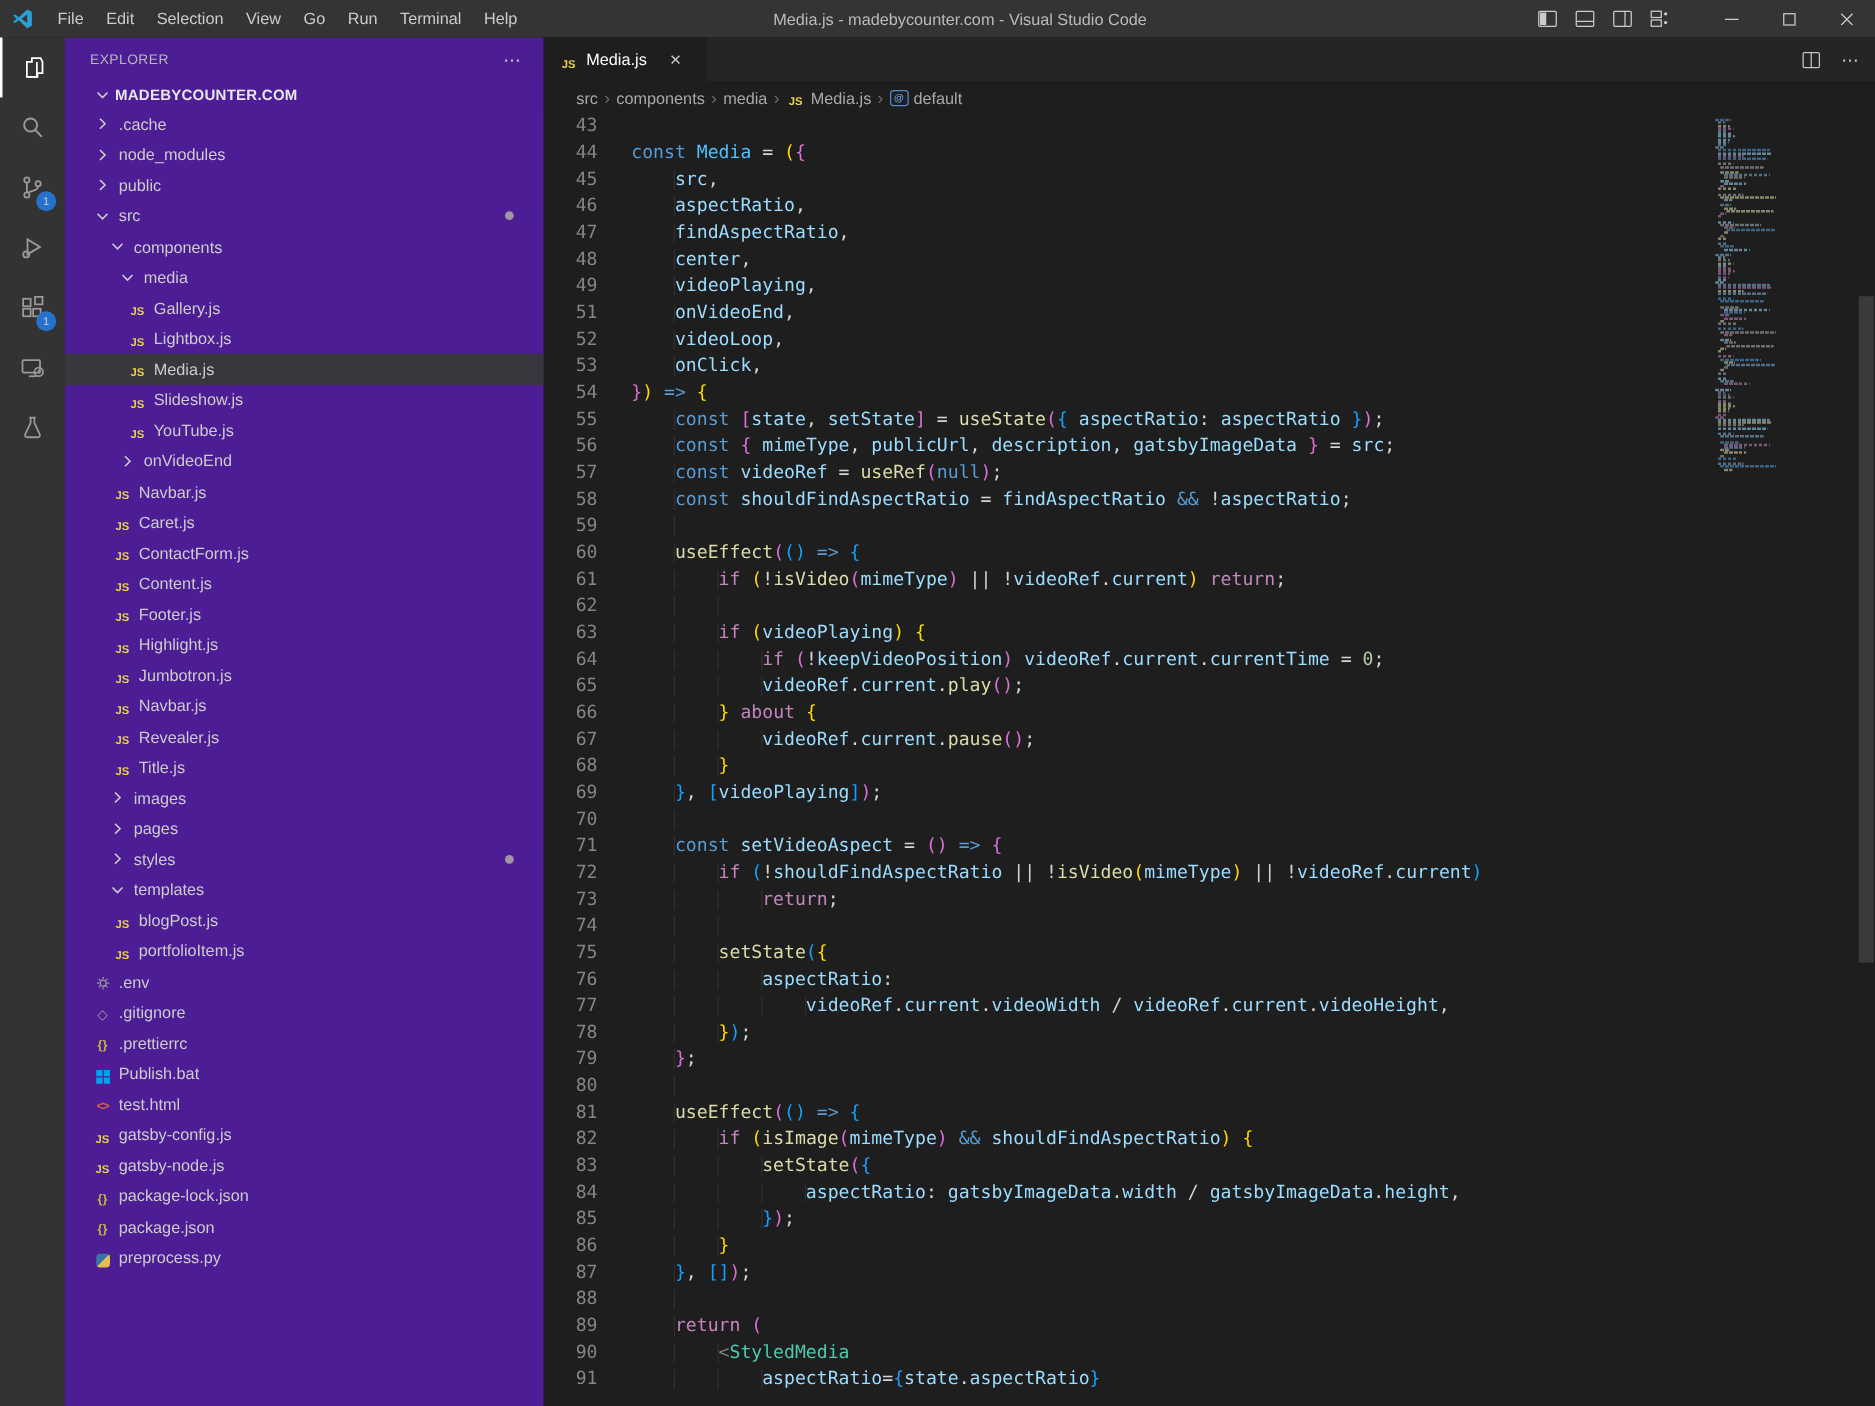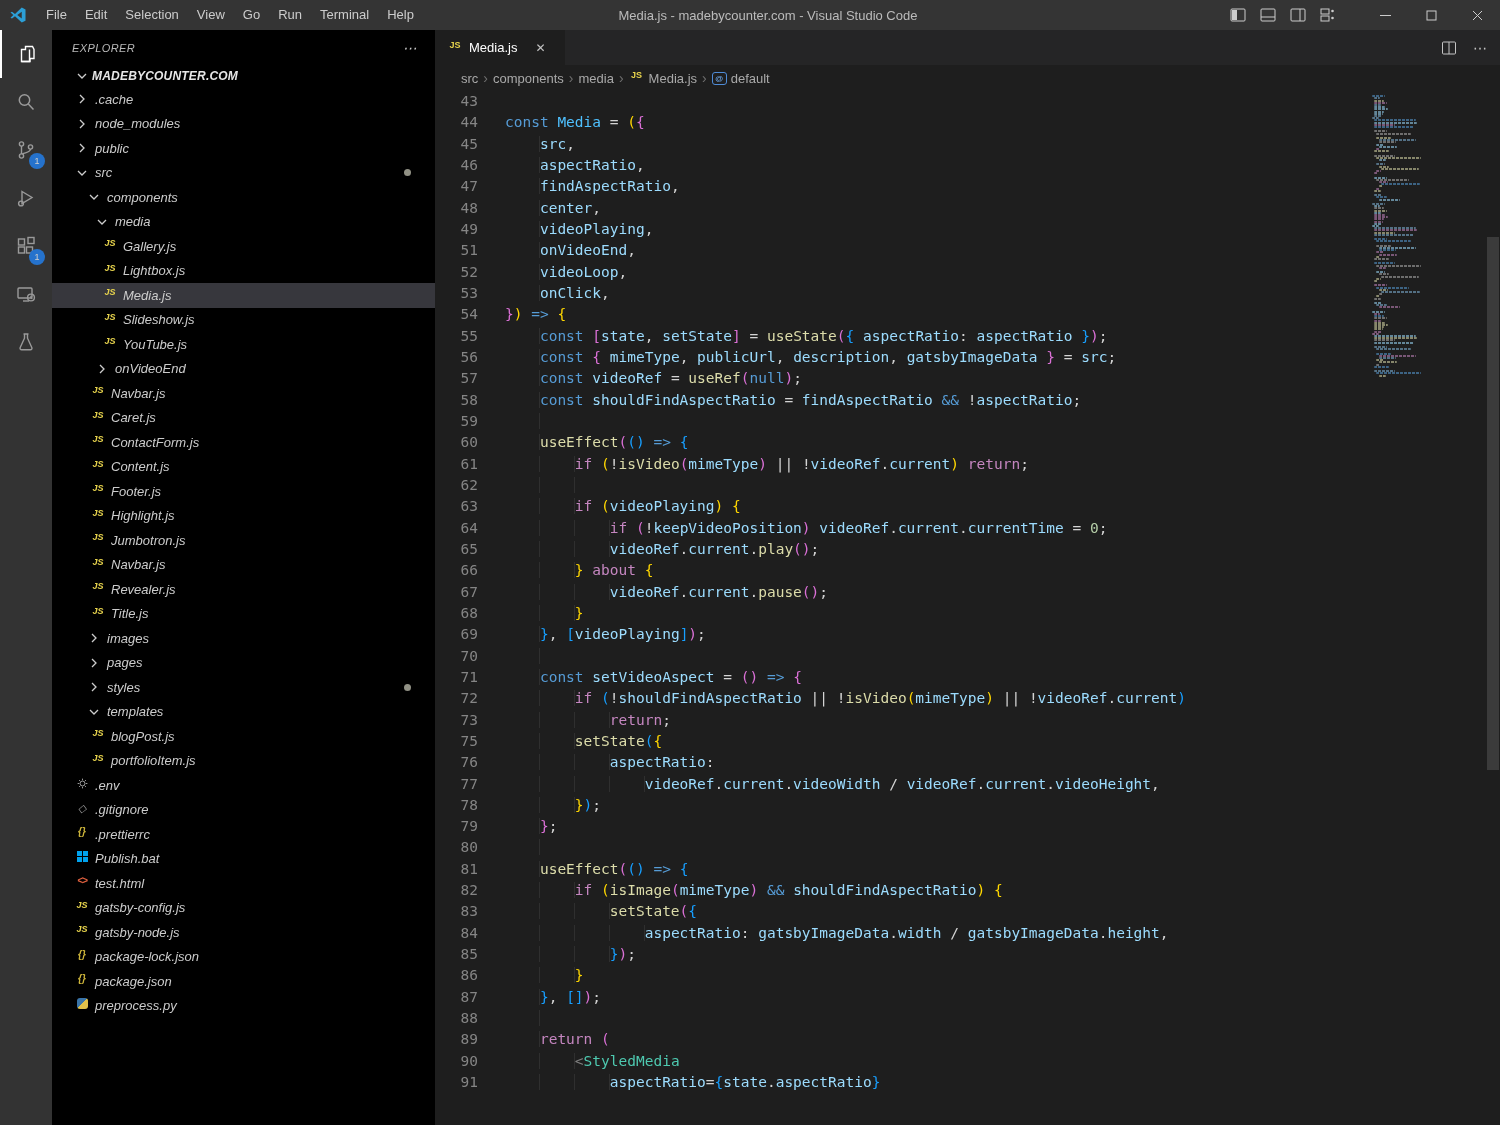--- a/index.html
+++ b/index.html
@@ -25,33 +25,33 @@
   .activitybar { width:52px; background:#333333; display:flex; flex-direction:column; }
   .ab-item { height:48px; display:flex; align-items:center; justify-content:center;
              position:relative; opacity:.75; }
   .ab-item.active { opacity:1; border-left:2px solid #ffffff; }
   .ab-item svg { width:24px; height:24px; }
   .ab-badge { position:absolute; right:7px; bottom:5px; min-width:16px; height:16px;
               border-radius:8px; background:#2188ff; color:#fff; font-size:9px;
               display:flex; align-items:center; justify-content:center; padding:0 3px; }
 
   
-  .sidebar { width:383px; background:#000000; color:#cccccc; font-size:13px;
-             display:flex; flex-direction:column;font-style:italic; }
+  .sidebar { width:383px; background:#4c1d95; color:#cccccc; font-size:13px;
+             display:flex; flex-direction:column; }
   .sb-header { height:35px; display:flex; align-items:center; padding:0 12px 0 20px;
                color:#b8b8b8; font-size:11px; letter-spacing:.4px; }
   .sb-actions { margin-left:auto; color:#cccccc; font-size:14px; padding:2px 6px; }
   .sb-section { height:22px; display:flex; align-items:center; font-weight:bold;
                 color:#e7e7e7; font-size:12px; padding-left:22px; letter-spacing:.2px; }
   .sb-section svg { width:16px; height:16px; margin-right:2px; }
   .tree { flex:1; overflow:hidden; position:relative; }
   .trow { height:24.5px; display:flex; align-items:center; gap:5px; cursor:pointer;
           white-space:nowrap; position:relative; }
   .trow.sel { background:#37373d; }
-  .ficon { width:16px; height:16px; flex:0 0 16px; display:flex; align-items:flex-start;
+  .ficon { width:16px; height:16px; flex:0 0 16px; display:flex; align-items:flex-end;
            justify-content:center; font-size:10px; }
   .js-badge { color:#e8d44d; font-weight:bold; font-size:9px; font-family:"Liberation Sans",sans-serif; }
   .braces-i { color:#ccb43a; font-weight:bold; font-size:10px; }
   .html-i { color:#e0603f; font-weight:bold; font-size:10px; letter-spacing:-1px; }
   .git-i { color:#9e9e9e; font-size:11px; }
   .win-logo { width:11px; height:11px; display:grid; grid-template-columns:5px 5px; gap:1px; }
   .win-logo i { background:#00a2ed; }
   .py-logo { width:11px; height:11px; border-radius:3px;
              background:linear-gradient(135deg,#3a74a8 50%,#e0c04a 50%); }
   .mod-dot { position:absolute; right:24px; width:7px; height:7px; border-radius:50%;
@@ -523,20 +523,21 @@
           <div class="line"><span class="num">64</span><span class="txt"><span class="ig">    </span><span class="ig">    </span><span class="ig">    </span><span style="color: rgb(197, 134, 192);">if</span><span> </span><span style="color: rgb(218, 112, 214);">(</span><span style="color: rgb(212, 212, 212);">!</span><span style="color: rgb(156, 220, 254);">keepVideoPosition</span><span style="color: rgb(218, 112, 214);">)</span><span> </span><span style="color: rgb(156, 220, 254);">videoRef</span><span style="color: rgb(212, 212, 212);">.</span><span style="color: rgb(156, 220, 254);">current</span><span style="color: rgb(212, 212, 212);">.</span><span style="color: rgb(156, 220, 254);">currentTime</span><span> </span><span style="color: rgb(212, 212, 212);">=</span><span> </span><span style="color: rgb(181, 206, 168);">0</span><span style="color: rgb(212, 212, 212);">;</span></span></div>
           <div class="line"><span class="num">65</span><span class="txt"><span class="ig">    </span><span class="ig">    </span><span class="ig">    </span><span style="color: rgb(156, 220, 254);">videoRef</span><span style="color: rgb(212, 212, 212);">.</span><span style="color: rgb(156, 220, 254);">current</span><span style="color: rgb(212, 212, 212);">.</span><span style="color: rgb(220, 220, 170);">play</span><span style="color: rgb(218, 112, 214);">(</span><span style="color: rgb(218, 112, 214);">)</span><span style="color: rgb(212, 212, 212);">;</span></span></div>
           <div class="line"><span class="num">66</span><span class="txt"><span class="ig">    </span><span class="ig">    </span><span style="color: rgb(255, 215, 0);">}</span><span> </span><span style="color: rgb(197, 134, 192);">about</span><span> </span><span style="color: rgb(255, 215, 0);">{</span></span></div>
           <div class="line"><span class="num">67</span><span class="txt"><span class="ig">    </span><span class="ig">    </span><span class="ig">    </span><span style="color: rgb(156, 220, 254);">videoRef</span><span style="color: rgb(212, 212, 212);">.</span><span style="color: rgb(156, 220, 254);">current</span><span style="color: rgb(212, 212, 212);">.</span><span style="color: rgb(220, 220, 170);">pause</span><span style="color: rgb(218, 112, 214);">(</span><span style="color: rgb(218, 112, 214);">)</span><span style="color: rgb(212, 212, 212);">;</span></span></div>
           <div class="line"><span class="num">68</span><span class="txt"><span class="ig">    </span><span class="ig">    </span><span style="color: rgb(255, 215, 0);">}</span></span></div>
           <div class="line"><span class="num">69</span><span class="txt"><span class="ig">    </span><span style="color: rgb(23, 159, 255);">}</span><span style="color: rgb(212, 212, 212);">,</span><span> </span><span style="color: rgb(23, 159, 255);">[</span><span style="color: rgb(156, 220, 254);">videoPlaying</span><span style="color: rgb(23, 159, 255);">]</span><span style="color: rgb(218, 112, 214);">)</span><span style="color: rgb(212, 212, 212);">;</span></span></div>
           <div class="line"><span class="num">70</span><span class="txt"><span class="ig">    </span></span></div>
           <div class="line"><span class="num">71</span><span class="txt"><span class="ig">    </span><span style="color: rgb(86, 156, 214);">const</span><span> </span><span style="color: rgb(156, 220, 254);">setVideoAspect</span><span> </span><span style="color: rgb(212, 212, 212);">=</span><span> </span><span style="color: rgb(218, 112, 214);">(</span><span style="color: rgb(218, 112, 214);">)</span><span> </span><span style="color: rgb(86, 156, 214);">=&gt;</span><span> </span><span style="color: rgb(218, 112, 214);">{</span></span></div>
           <div class="line"><span class="num">72</span><span class="txt"><span class="ig">    </span><span class="ig">    </span><span style="color: rgb(197, 134, 192);">if</span><span> </span><span style="color: rgb(23, 159, 255);">(</span><span style="color: rgb(212, 212, 212);">!</span><span style="color: rgb(156, 220, 254);">shouldFindAspectRatio</span><span> </span><span style="color: rgb(212, 212, 212);">||</span><span> </span><span style="color: rgb(212, 212, 212);">!</span><span style="color: rgb(220, 220, 170);">isVideo</span><span style="color: rgb(255, 215, 0);">(</span><span style="color: rgb(156, 220, 254);">mimeType</span><span style="color: rgb(255, 215, 0);">)</span><span> </span><span style="color: rgb(212, 212, 212);">||</span><span> </span><span style="color: rgb(212, 212, 212);">!</span><span style="color: rgb(156, 220, 254);">videoRef</span><span style="color: rgb(212, 212, 212);">.</span><span style="color: rgb(156, 220, 254);">current</span><span style="color: rgb(23, 159, 255);">)</span></span></div>
           <div class="line"><span class="num">73</span><span class="txt"><span class="ig">    </span><span class="ig">    </span><span class="ig">    </span><span style="color: rgb(197, 134, 192);">return</span><span style="color: rgb(212, 212, 212);">;</span></span></div>
+          <div class="line"><span class="num">74</span><span class="txt"><span class="ig">    </span><span class="ig">    </span></span></div>
           <div class="line"><span class="num">75</span><span class="txt"><span class="ig">    </span><span class="ig">    </span><span style="color: rgb(220, 220, 170);">setState</span><span style="color: rgb(23, 159, 255);">(</span><span style="color: rgb(255, 215, 0);">{</span></span></div>
           <div class="line"><span class="num">76</span><span class="txt"><span class="ig">    </span><span class="ig">    </span><span class="ig">    </span><span style="color: rgb(156, 220, 254);">aspectRatio</span><span style="color: rgb(212, 212, 212);">:</span></span></div>
           <div class="line"><span class="num">77</span><span class="txt"><span class="ig">    </span><span class="ig">    </span><span class="ig">    </span><span class="ig">    </span><span style="color: rgb(156, 220, 254);">videoRef</span><span style="color: rgb(212, 212, 212);">.</span><span style="color: rgb(156, 220, 254);">current</span><span style="color: rgb(212, 212, 212);">.</span><span style="color: rgb(156, 220, 254);">videoWidth</span><span> </span><span style="color: rgb(212, 212, 212);">/</span><span> </span><span style="color: rgb(156, 220, 254);">videoRef</span><span style="color: rgb(212, 212, 212);">.</span><span style="color: rgb(156, 220, 254);">current</span><span style="color: rgb(212, 212, 212);">.</span><span style="color: rgb(156, 220, 254);">videoHeight</span><span style="color: rgb(212, 212, 212);">,</span></span></div>
           <div class="line"><span class="num">78</span><span class="txt"><span class="ig">    </span><span class="ig">    </span><span style="color: rgb(255, 215, 0);">}</span><span style="color: rgb(23, 159, 255);">)</span><span style="color: rgb(212, 212, 212);">;</span></span></div>
           <div class="line"><span class="num">79</span><span class="txt"><span class="ig">    </span><span style="color: rgb(218, 112, 214);">}</span><span style="color: rgb(212, 212, 212);">;</span></span></div>
           <div class="line"><span class="num">80</span><span class="txt"><span class="ig">    </span></span></div>
           <div class="line"><span class="num">81</span><span class="txt"><span class="ig">    </span><span style="color: rgb(220, 220, 170);">useEffect</span><span style="color: rgb(218, 112, 214);">(</span><span style="color: rgb(23, 159, 255);">(</span><span style="color: rgb(23, 159, 255);">)</span><span> </span><span style="color: rgb(86, 156, 214);">=&gt;</span><span> </span><span style="color: rgb(23, 159, 255);">{</span></span></div>
           <div class="line"><span class="num">82</span><span class="txt"><span class="ig">    </span><span class="ig">    </span><span style="color: rgb(197, 134, 192);">if</span><span> </span><span style="color: rgb(255, 215, 0);">(</span><span style="color: rgb(220, 220, 170);">isImage</span><span style="color: rgb(218, 112, 214);">(</span><span style="color: rgb(156, 220, 254);">mimeType</span><span style="color: rgb(218, 112, 214);">)</span><span> </span><span style="color: rgb(86, 156, 214);">&amp;&amp;</span><span> </span><span style="color: rgb(156, 220, 254);">shouldFindAspectRatio</span><span style="color: rgb(255, 215, 0);">)</span><span> </span><span style="color: rgb(255, 215, 0);">{</span></span></div>
           <div class="line"><span class="num">83</span><span class="txt"><span class="ig">    </span><span class="ig">    </span><span class="ig">    </span><span style="color: rgb(220, 220, 170);">setState</span><span style="color: rgb(218, 112, 214);">(</span><span style="color: rgb(23, 159, 255);">{</span></span></div>
           <div class="line"><span class="num">84</span><span class="txt"><span class="ig">    </span><span class="ig">    </span><span class="ig">    </span><span class="ig">    </span><span style="color: rgb(156, 220, 254);">aspectRatio</span><span style="color: rgb(212, 212, 212);">:</span><span> </span><span style="color: rgb(156, 220, 254);">gatsbyImageData</span><span style="color: rgb(212, 212, 212);">.</span><span style="color: rgb(156, 220, 254);">width</span><span> </span><span style="color: rgb(212, 212, 212);">/</span><span> </span><span style="color: rgb(156, 220, 254);">gatsbyImageData</span><span style="color: rgb(212, 212, 212);">.</span><span style="color: rgb(156, 220, 254);">height</span><span style="color: rgb(212, 212, 212);">,</span></span></div>

